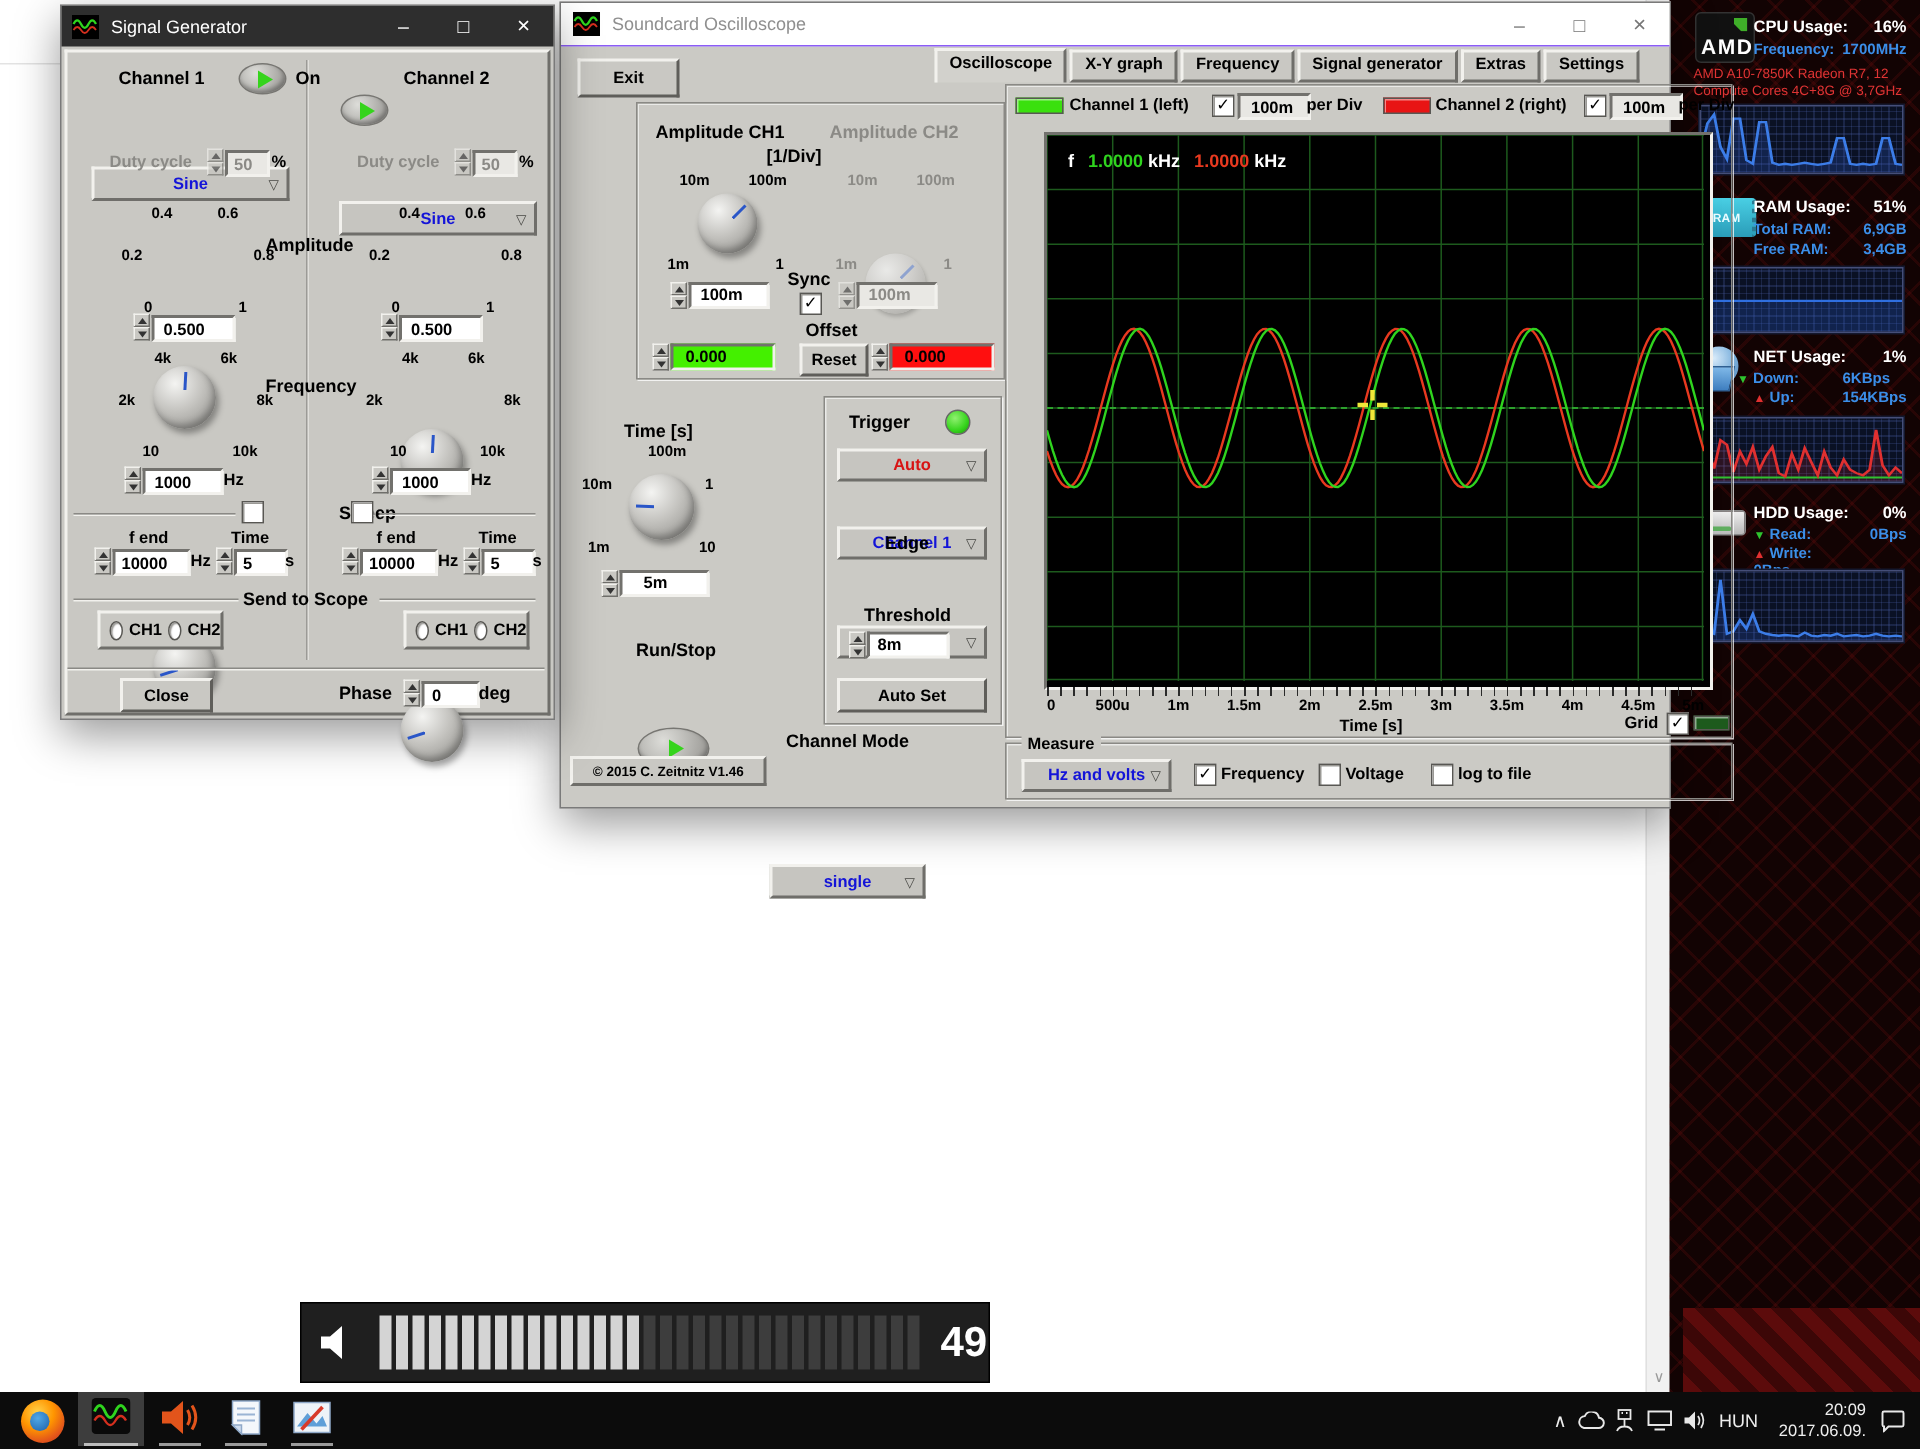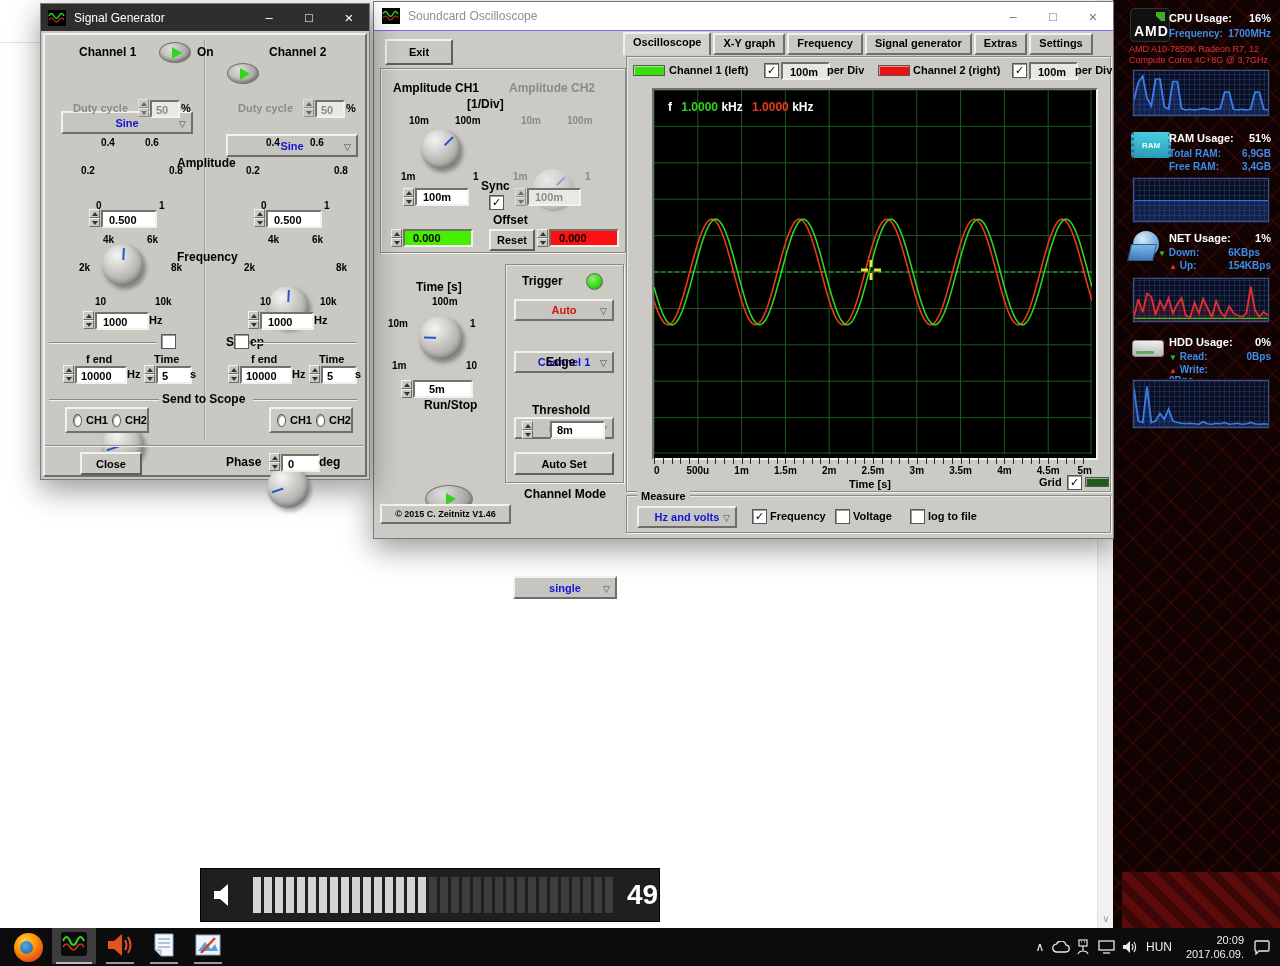--- a/index.html
+++ b/index.html
@@ -4,21 +4,21 @@
 <style>
   html,body{margin:0;padding:0;}
   body{width:1280px;height:966px;position:relative;overflow:hidden;
        font-family:"Liberation Sans","DejaVu Sans",sans-serif;background:#fff;}
   .abs{position:absolute;}
   
   .raised{border:2px solid;border-color:#f2f1ed #6f6e6a #6f6e6a #f2f1ed;background:#c9c8c3;}
   .sunkenf{border:2px solid;border-color:#72716d #f2f1ed #f2f1ed #72716d;background:#fff;}
   .btn3d{border:2px solid;border-color:#f2f1ed #5f5e5a #5f5e5a #f2f1ed;background:#c9c8c3;
          font-weight:bold;font-size:11px;color:#000;display:flex;align-items:center;justify-content:center;cursor:default;}
-  .panelb{border:1px solid #8a8985;box-shadow:1px 1px 0 rgba(255,255,255,.75), inset 1px 1px 0 rgba(255,255,255,.6);}
+  .panelb{border:1px solid #8a8985;box-shadow:1px 1px 0 rgba(255,255,255,.75), inset 1px 1px 0 rgba(255,255,255,.6);margin-left:44px;}
   .lbl{font-weight:bold;font-size:11px;color:#000;white-space:nowrap;}
   .lbl12{font-weight:bold;font-size:12px;color:#000;white-space:nowrap;}
   .gray{color:#8b8a86;}
   .bluetxt{color:#1414d8;}
   .redtxt{color:#d81414;}
   
   .dd{display:flex;align-items:center;justify-content:center;position:relative;
       border:2px solid;border-color:#f2f1ed #6f6e6a #6f6e6a #f2f1ed;background:#c6c5c0;
       font-weight:bold;font-size:11px;}
   .dd .tri{position:absolute;right:5px;top:50%;transform:translateY(-45%);font-size:9px;color:#4a4a46;font-weight:normal;}
@@ -258,21 +258,21 @@
   <span class="klbl" style="left:18px;top:358px;">1m</span>
   <span class="klbl" style="left:92px;top:358px;">10</span>
   <div class="knob abs" style="left:45px;top:314px;width:44px;height:44px;">
       <div class="ptr" style="--a:-88deg;"></div>
     </div>
   <div class="spin abs" style="left:27px;top:378px;">
       <i class="up"></i>
       <i class="dn"></i>
     </div>
   <div class="sunkenf abs lbl" style="left:39px;top:378px;width:42px;height:13px;padding:1px 0 0 14px;">5m</div>
-  <span class="lbl12 abs" style="left:50px;top:396px;">Run/Stop</span>
+  <span class="lbl12 abs" style="left:50px;top:424px;">Run/Stop</span>
   <div class="ledplay abs" style="left:51px;top:439px;width:46px;height:26px;"></div>
 
   <div class="abs panelb" style="left:131px;top:262px;width:117px;height:217px;">
     <span class="lbl12 abs" style="left:16px;top:9px;">Trigger</span>
     <div class="ledround abs" style="left:80px;top:8px;width:15px;height:15px;"></div>
     <div class="dd abs" style="left:8px;top:34px;width:96px;height:18px;">
       <span class="redtxt">Auto</span>
       <span class="tri">▽</span>
     </div>
     <div class="dd abs" style="left:8px;top:64px;width:96px;height:18px;">
@@ -282,21 +282,21 @@
     <span class="lbl12 abs" style="left:40px;top:90px;">Edge</span>
     <div class="dd abs" style="left:8px;top:108px;width:96px;height:18px;">
       <span class="bluetxt">rising</span>
       <span class="tri">▽</span>
     </div>
     <span class="lbl12 abs" style="left:26px;top:138px;">Threshold</span>
     <div class="spin abs" style="left:16px;top:156px;">
         <i class="up"></i>
         <i class="dn"></i>
       </div>
-    <div class="sunkenf abs lbl" style="left:44px;top:156px;width:46px;height:13px;padding:1px 0 0 5px;">8m</div>
+    <div class="sunkenf abs lbl" style="left:28px;top:156px;width:46px;height:13px;padding:1px 0 0 5px;">8m</div>
     <div class="btn3d abs" style="left:8px;top:187px;width:96px;height:19px;">Auto Set</div>
   </div>
 
   <span class="lbl12 abs" style="left:150px;top:485px;">Channel Mode</span>
   <div class="dd abs" style="left:139px;top:502px;width:100px;height:19px;">
     <span class="bluetxt">single</span>
     <span class="tri">▽</span>
   </div>
   <div class="raised abs" style="left:6px;top:502px;width:127px;height:16px;display:flex;align-items:center;justify-content:center;">
     <span style="font-size:9px;font-weight:bold;">© 2015  C. Zeitnitz V1.46</span>

